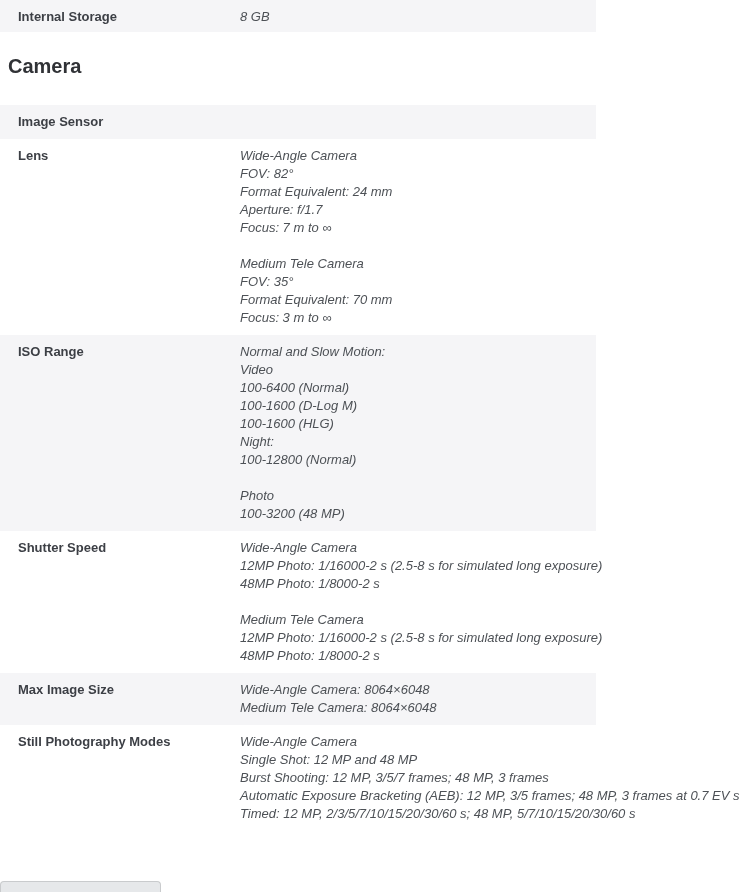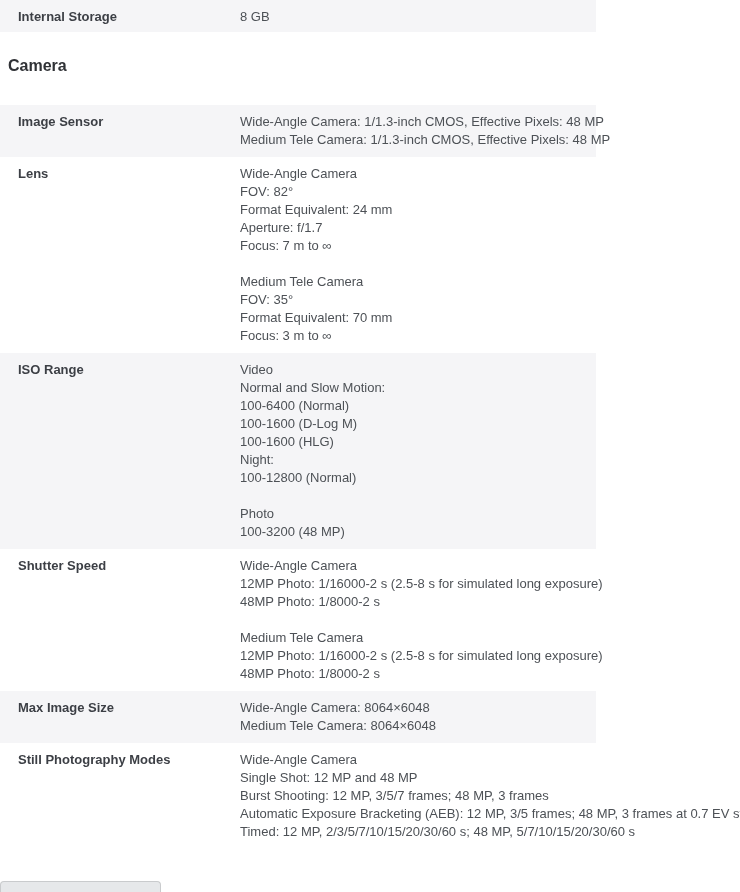--- a/index.html
+++ b/index.html
@@ -32,31 +32,32 @@
     flex:0 0 240px;
     padding-left:18px;
     font-size:13px;
     line-height:18px;
     font-weight:700;
     color:var(--label-color);
   }
   .value-cell{
     flex:1 1 auto;
     padding-right:0;
+    font-style:italic;
   }
   .value-line{
     font-size:13px;
     line-height:18px;
     min-height:18px;
     color:var(--value-color);
     white-space:nowrap;
   }
   .section-heading{
     margin:22px 0 27px 8px;
-    font-size:16px;
+    font-size:20px;
     line-height:24px;
     font-weight:700;
     color:var(--heading-color);
   }
   .status-bubble{
     position:absolute;
     left:0;
     bottom:0;
     width:161px;
     height:11px;
@@ -72,45 +73,41 @@
 <div class="spec-table">
     <div class="spec-row shaded partial-top">
       <div class="label-cell">Internal Storage</div>
       <div class="value-cell">
         <div class="value-line">8 GB</div>
       </div>
     </div>
     <h2 class="section-heading">Camera</h2>
     <div class="spec-row shaded">
       <div class="label-cell">Image Sensor</div>
-      <div class="value-cell">
-        <div class="value-line">Wide-Angle Camera: 1/1.3-inch CMOS, Effective Pixels: 48 MP</div>
-        <div class="value-line">Medium Tele Camera: 1/1.3-inch CMOS, Effective Pixels: 48 MP</div>
-      </div>
     </div>
     <div class="spec-row">
       <div class="label-cell">Lens</div>
       <div class="value-cell">
         <div class="value-line">Wide-Angle Camera</div>
         <div class="value-line">FOV: 82°</div>
         <div class="value-line">Format Equivalent: 24 mm</div>
         <div class="value-line">Aperture: f/1.7</div>
         <div class="value-line">Focus: 7 m to ∞</div>
         <div class="value-line"></div>
         <div class="value-line">Medium Tele Camera</div>
         <div class="value-line">FOV: 35°</div>
         <div class="value-line">Format Equivalent: 70 mm</div>
         <div class="value-line">Focus: 3 m to ∞</div>
       </div>
     </div>
     <div class="spec-row shaded">
       <div class="label-cell">ISO Range</div>
       <div class="value-cell">
+        <div class="value-line">Normal and Slow Motion:</div>
         <div class="value-line">Video</div>
-        <div class="value-line">Normal and Slow Motion:</div>
         <div class="value-line">100-6400 (Normal)</div>
         <div class="value-line">100-1600 (D-Log M)</div>
         <div class="value-line">100-1600 (HLG)</div>
         <div class="value-line">Night:</div>
         <div class="value-line">100-12800 (Normal)</div>
         <div class="value-line"></div>
         <div class="value-line">Photo</div>
         <div class="value-line">100-3200 (48 MP)</div>
       </div>
     </div>

